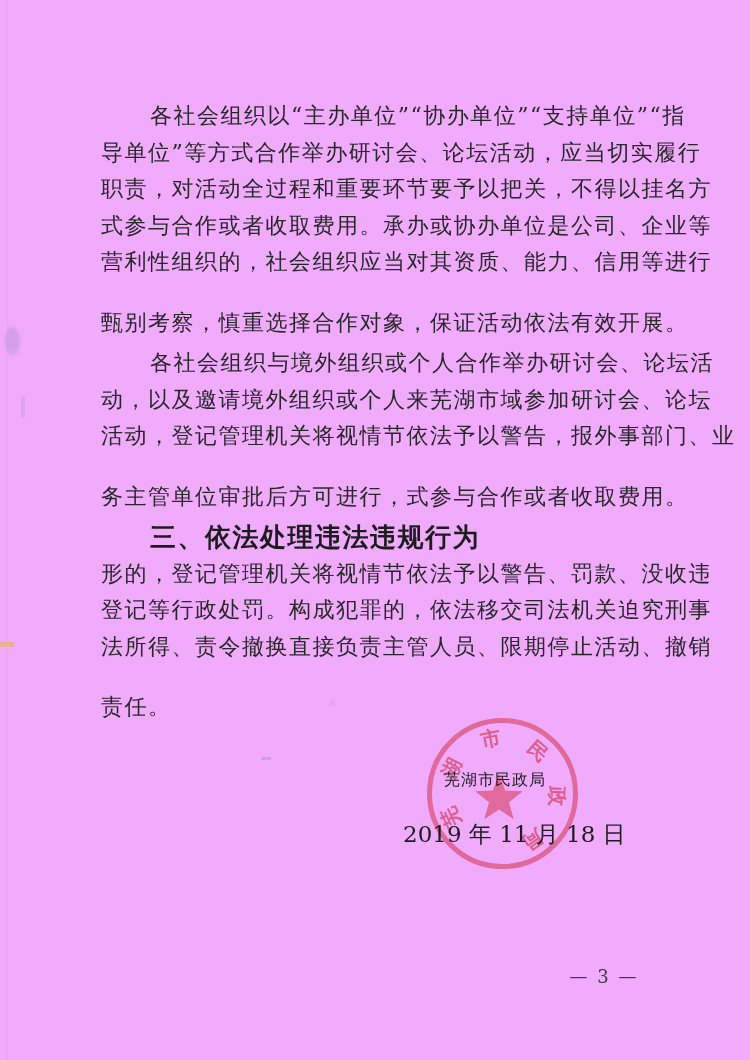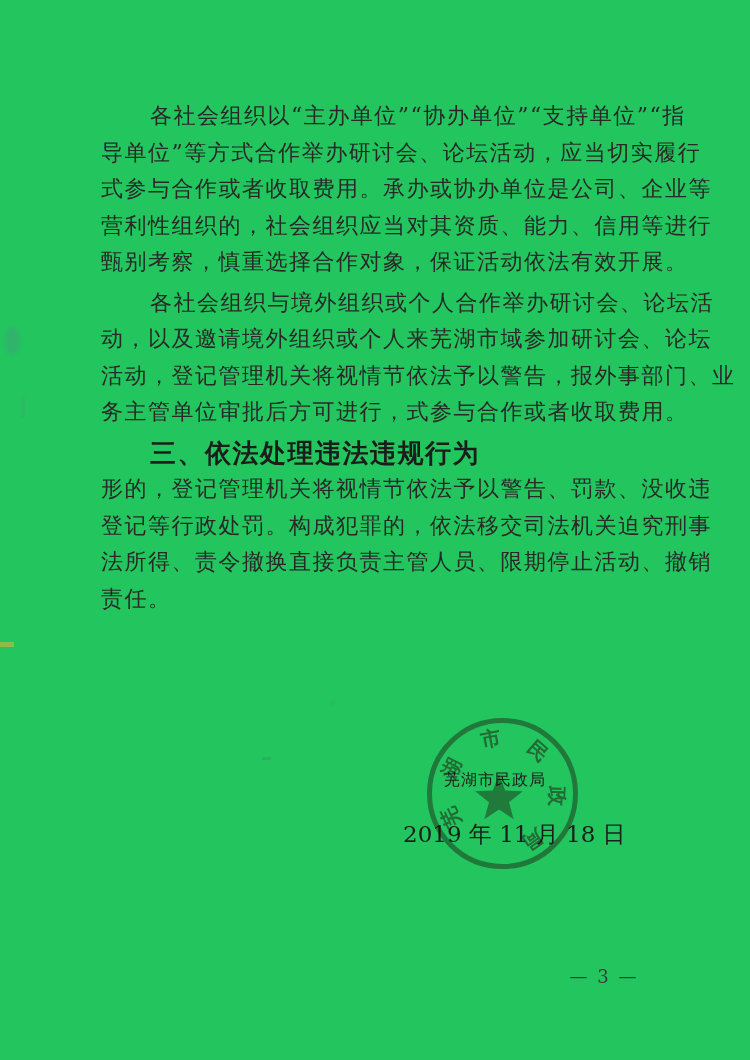--- a/index.html
+++ b/index.html
@@ -1,37 +1,37 @@
 <!DOCTYPE html>
 <html><head>
 <meta charset="utf-8">
 <style>
   html,body{margin:0;padding:0;background:#e9e9e9;}
   .page{
     position:relative;width:750px;height:1060px;margin:0 auto;
-    background:#22c55e;overflow:hidden;
+    background:#f0abfc;overflow:hidden;
     font-family:"DejaVu Serif","Liberation Serif",serif;
   }
   
   .page::before{
     content:"";position:absolute;left:7px;top:0;width:1px;height:100%;
     background:rgba(140,140,150,0.07);
   }
   .text-block{
     position:absolute;left:101px;top:98px;width:556px;
   }
   .para{margin:0;padding:0;}
   .para + .para, .heading{margin-top:4px;}
   .line{
     font-size:22px;line-height:36.5px;color:#282828;
     letter-spacing:1.5px;white-space:nowrap;
     text-align:justify;text-align-last:justify;
   }
   .line.first{padding-left:49px;}
-  .line.short{text-align-last:left;}
+  .line.short{text-align-last:left;margin-top:24px;}
   .heading{
     font-family:"DejaVu Sans","Liberation Sans",sans-serif;
     font-weight:bold;font-size:26px;line-height:36.5px;
     padding-left:49px;color:#1c1c1c;letter-spacing:1.5px;white-space:nowrap;
   }
   .sig-org{
     position:absolute;left:400px;top:770px;width:190px;text-align:center;
     font-size:16px;color:#1d1d1d;letter-spacing:1px;white-space:nowrap;
   }
   .sig-date{
@@ -76,20 +76,21 @@
 </head>
 <body>
 
 <div class="page">
 
   <div class="text-block">
 
     <div class="para">
       <div class="line first">各社会组织以“主办单位”“协办单位”“支持单位”“指</div>
       <div class="line">导单位”等方式合作举办研讨会、论坛活动，应当切实履行</div>
+      <div class="line">职责，对活动全过程和重要环节要予以把关，不得以挂名方</div>
       <div class="line">式参与合作或者收取费用。承办或协办单位是公司、企业等</div>
       <div class="line">营利性组织的，社会组织应当对其资质、能力、信用等进行</div>
       <div class="line short">甄别考察，慎重选择合作对象，保证活动依法有效开展。</div>
     </div>
 
     <div class="para">
       <div class="line first">各社会组织与境外组织或个人合作举办研讨会、论坛活</div>
       <div class="line">动，以及邀请境外组织或个人来芜湖市域参加研讨会、论坛</div>
       <div class="line">活动，登记管理机关将视情节依法予以警告，报外事部门、业</div>
       <div class="line short">务主管单位审批后方可进行，式参与合作或者收取费用。</div>

